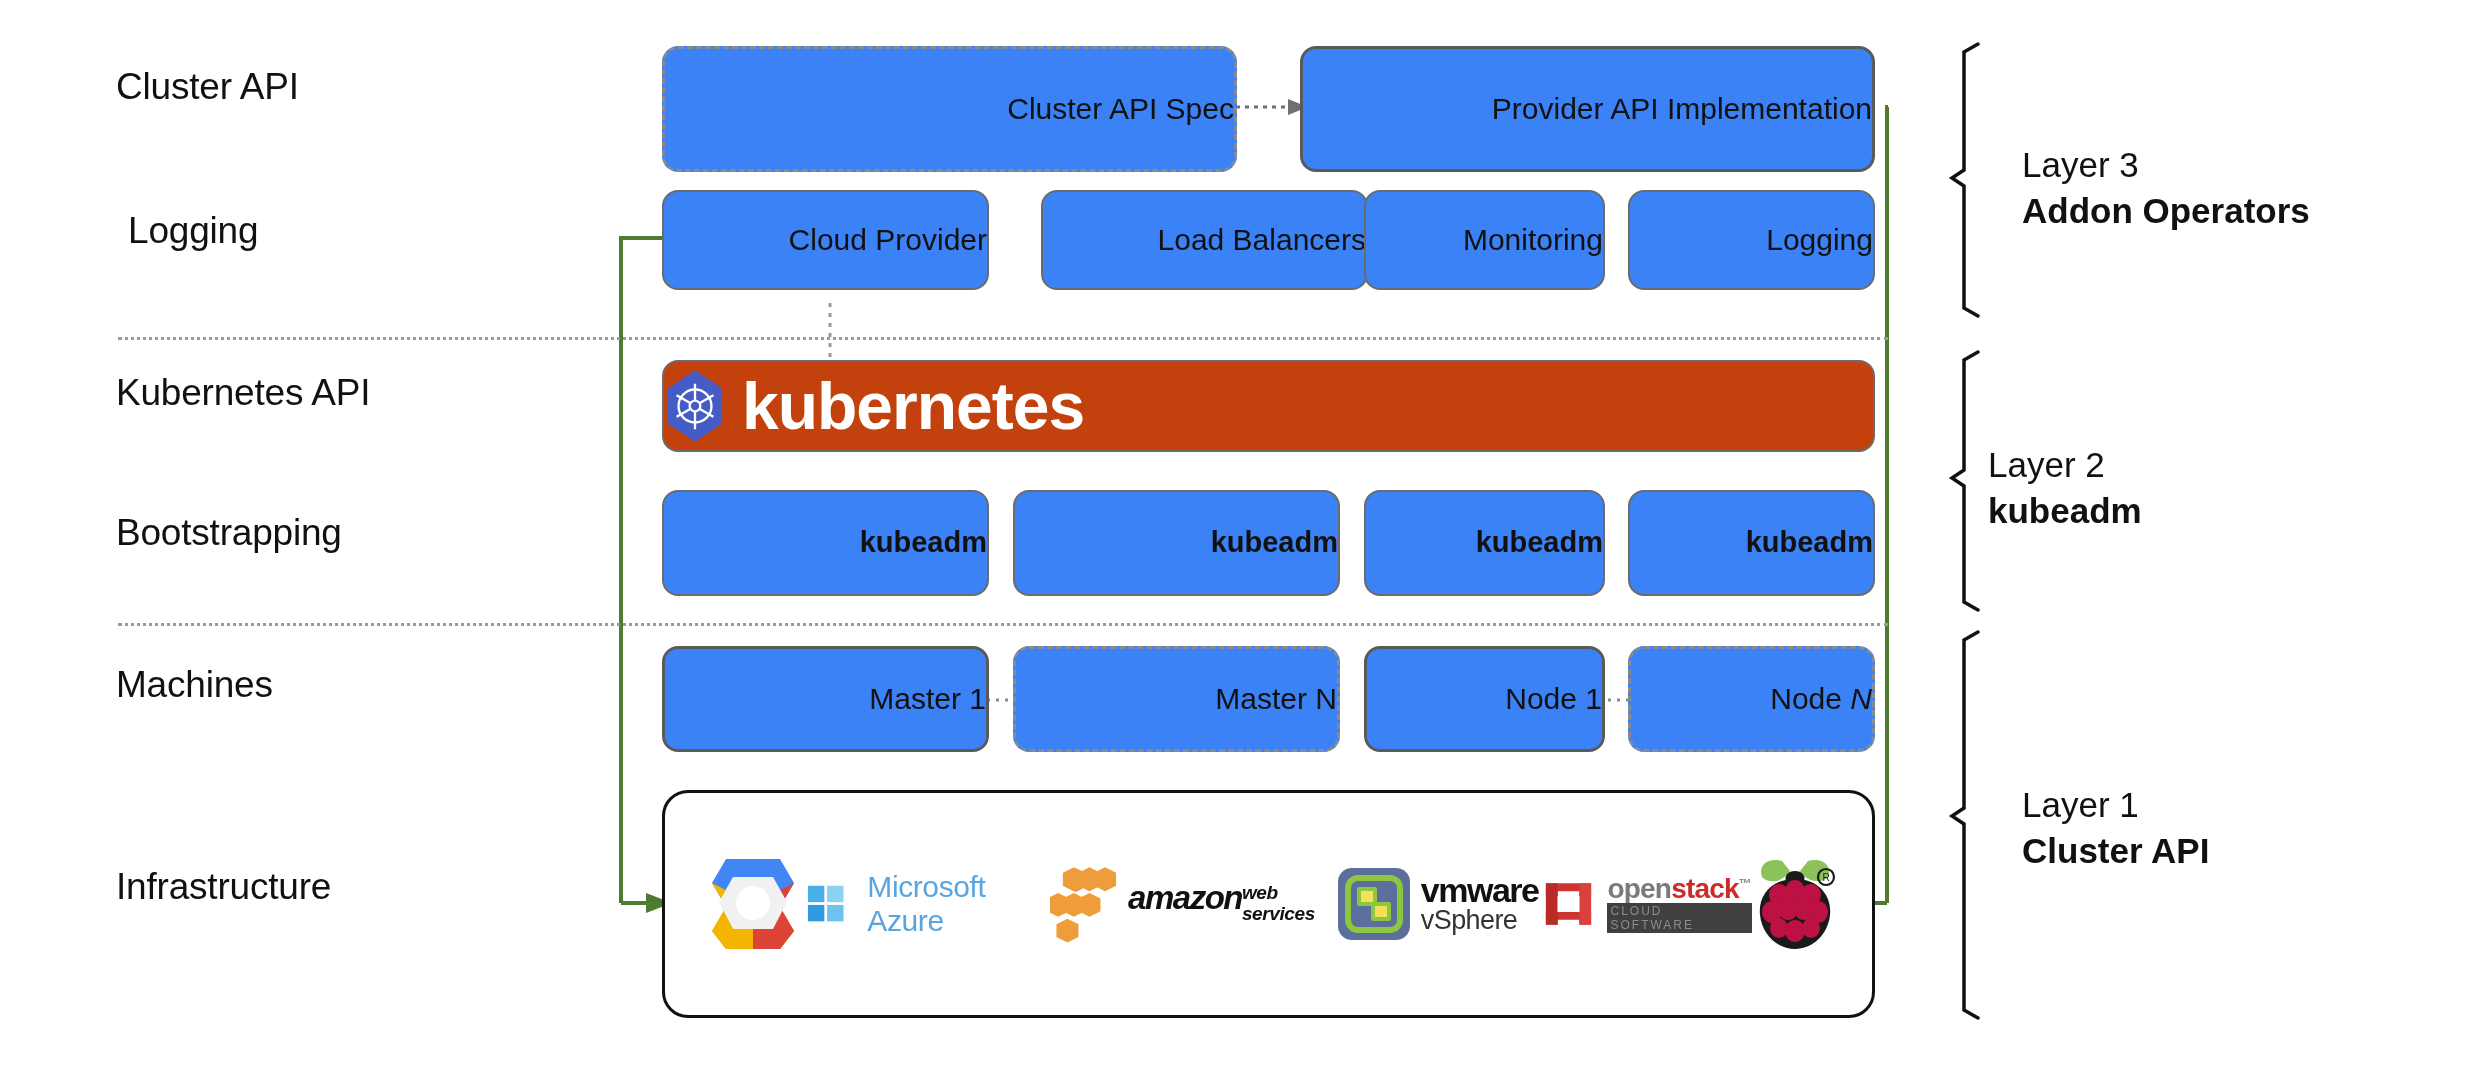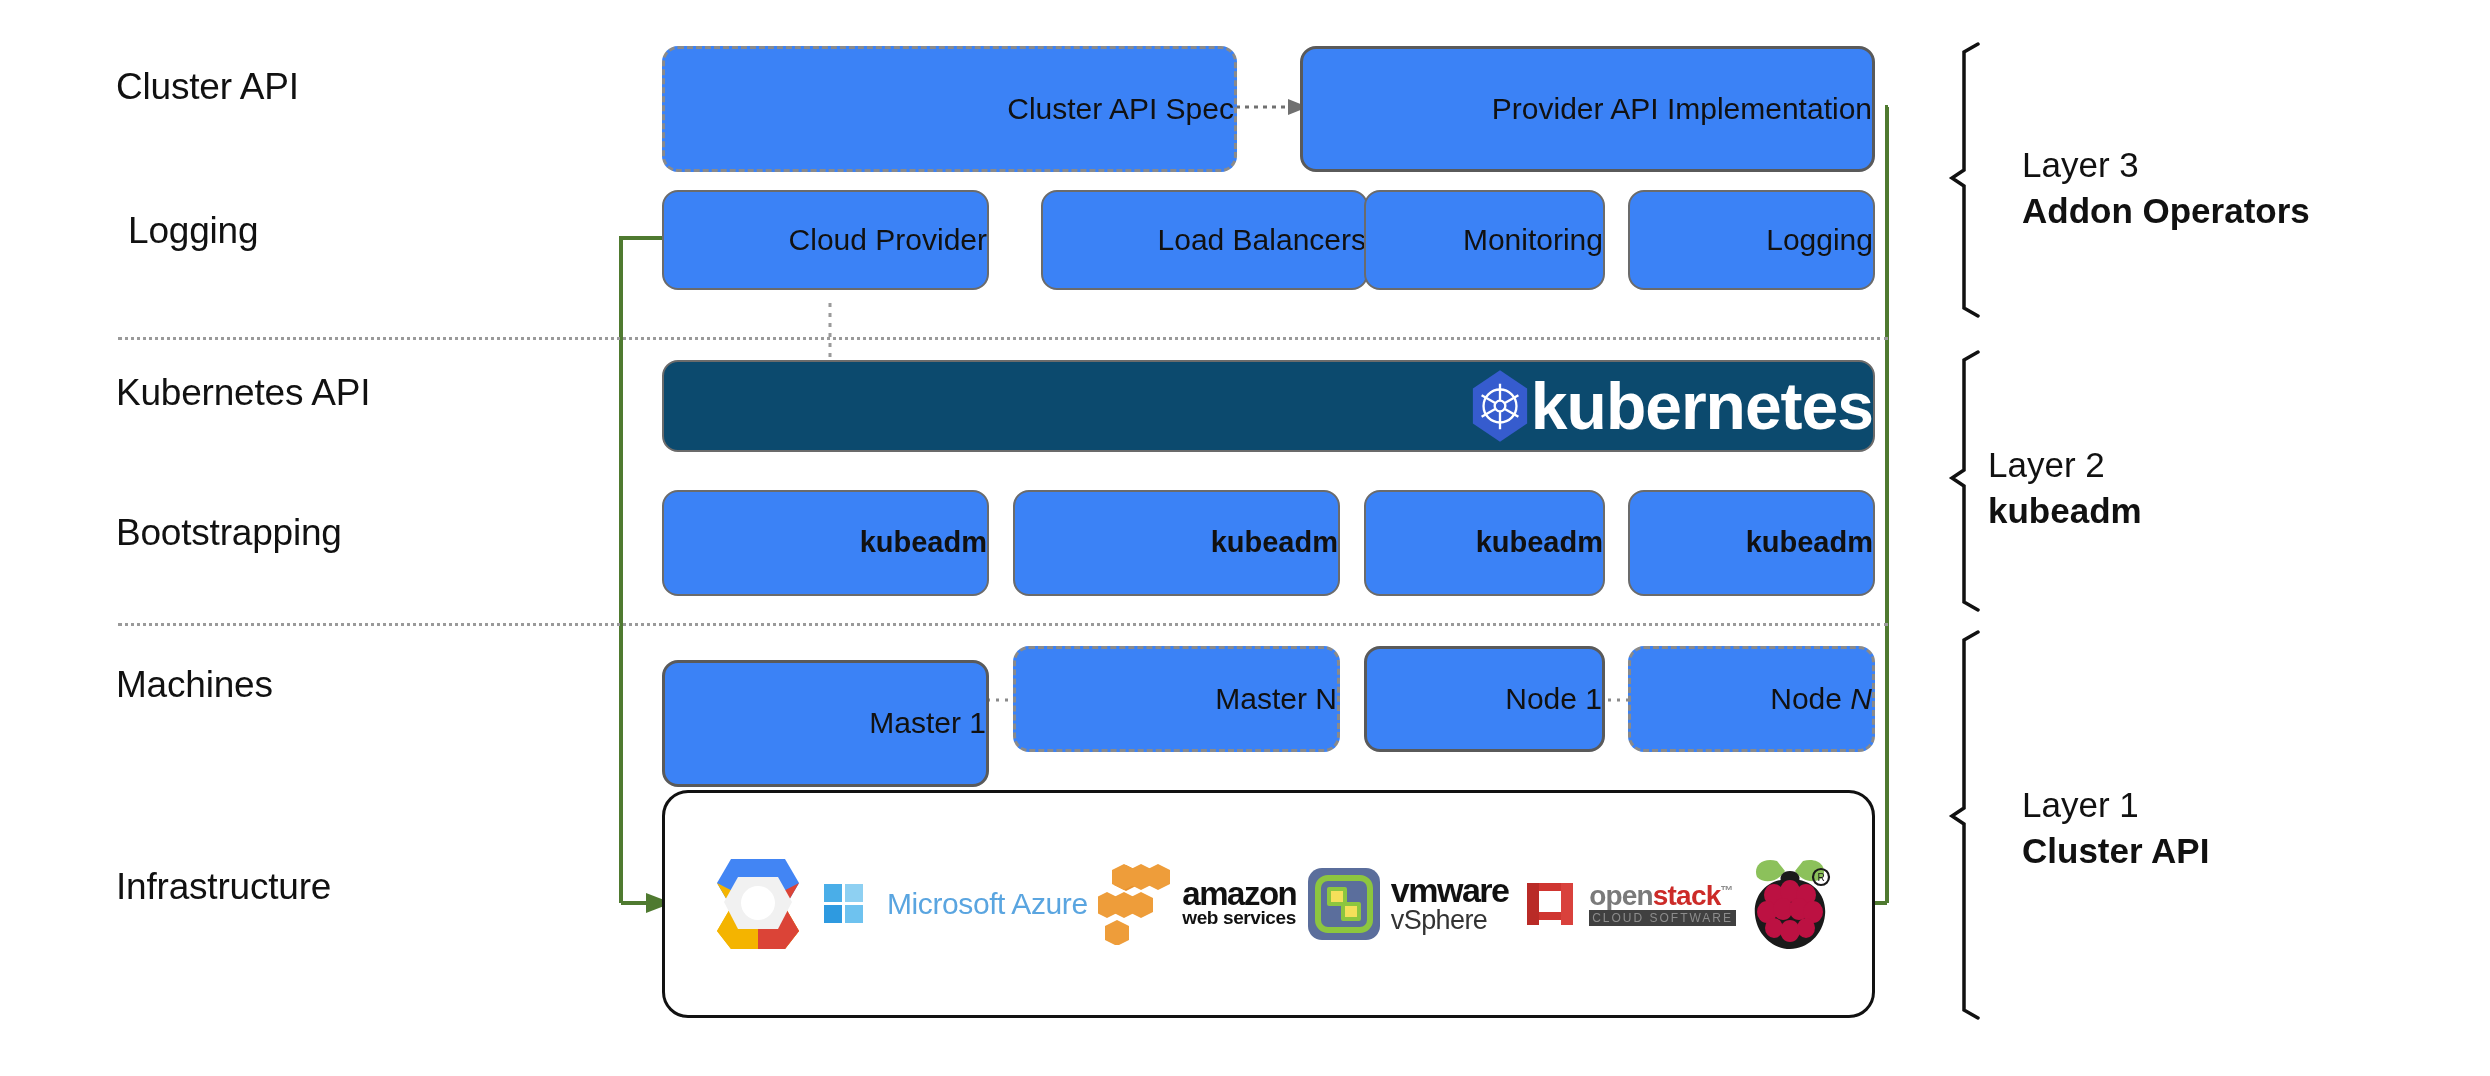--- a/index.html
+++ b/index.html
@@ -45,26 +45,27 @@
     border-width: 3px;
     border-color: #8a8a8a;
   }
   .node.emphasis { border-width: 3px; border-color: #5a5a5a; }
   .node.bold-text { font-weight: bold; font-size: 29px; }
   .node.italic-tail i { font-style: italic; }
 
   
   .k8s-banner {
     position: absolute;
-    background: #0c4a6e;
+    background: #c2410c;
     border: 2px solid #6b6b6b;
     border-radius: 16px;
     display: flex;
     align-items: center;
-    justify-content: flex-end;
+    justify-content: flex-start;
+    gap: 16px;
   }
   .k8s-wordmark {
     color: #ffffff;
     font-size: 66px;
     font-weight: bold;
     letter-spacing: -1px;
     line-height: 1;
   }
   .k8s-logo { width: 62px; height: 74px; flex: 0 0 auto; }
 
@@ -222,21 +223,21 @@
   <div class="node bold-text" style="left:1013px; top:490px; width:327px; height:106px;">
     <span>kubeadm</span>
   </div>
   <div class="node bold-text" style="left:1364px; top:490px; width:241px; height:106px;">
     <span>kubeadm</span>
   </div>
   <div class="node bold-text" style="left:1628px; top:490px; width:247px; height:106px;">
     <span>kubeadm</span>
   </div>
 
-  <div class="node emphasis" style="left:662px; top:660px; width:327px; height:127px;">
+  <div class="node emphasis" style="left:662px; top:646px; width:327px; height:106px;">
     <span>Master 1</span>
   </div>
   <div class="node dashed" style="left:1013px; top:646px; width:327px; height:106px;">
     <span>Master N</span>
   </div>
   <div class="node emphasis" style="left:1364px; top:646px; width:241px; height:106px;">
     <span>Node 1</span>
   </div>
   <div class="node dashed italic-tail" style="left:1628px; top:646px; width:247px; height:106px;">
     <span><span>Node </span><i>N</i></span>
@@ -275,21 +276,21 @@
         <g fill="#ee9d3a">
           <path d="M26 1 L38 7 L38 21 L26 27 L14 21 L14 7 Z"></path>
           <path d="M43 1 L55 7 L55 21 L43 27 L31 21 L31 7 Z"></path>
           <path d="M60 1 L72 7 L72 21 L60 27 L48 21 L48 7 Z"></path>
           <path d="M9  29 L21 35 L21 49 L9  55 L-3 49 L-3 35 Z"></path>
           <path d="M26 29 L38 35 L38 49 L26 55 L14 49 L14 35 Z"></path>
           <path d="M43 29 L55 35 L55 49 L43 55 L31 49 L31 35 Z"></path>
           <path d="M19 57 L31 63 L31 77 L19 83 L7  77 L7  63 Z"></path>
         </g>
       </svg>
-      <div style="display:flex; flex-direction:column; justify-content:center;">
+      <div style="display:flex; flex-direction:row; justify-content:center;font-style:italic;">
         <span class="aws-txt-1">amazon</span>
         <span class="aws-txt-2">web services</span>
       </div>
     </div>
 
     <div class="logo-slot" style="gap:10px;">
       <svg width="74" height="74" viewBox="0 0 74 74">
         <rect x="1" y="1" width="72" height="72" rx="14" fill="#5b6e9c"></rect>
         <rect x="11" y="11" width="52" height="52" rx="10" fill="none" stroke="#8dc63f" stroke-width="6"></rect>
         <path d="M22 22 h16 v15 h14 v15 h-16 v-15 h-14 z" fill="#f5e05a" stroke="#8dc63f" stroke-width="4" stroke-linejoin="round"></path>

